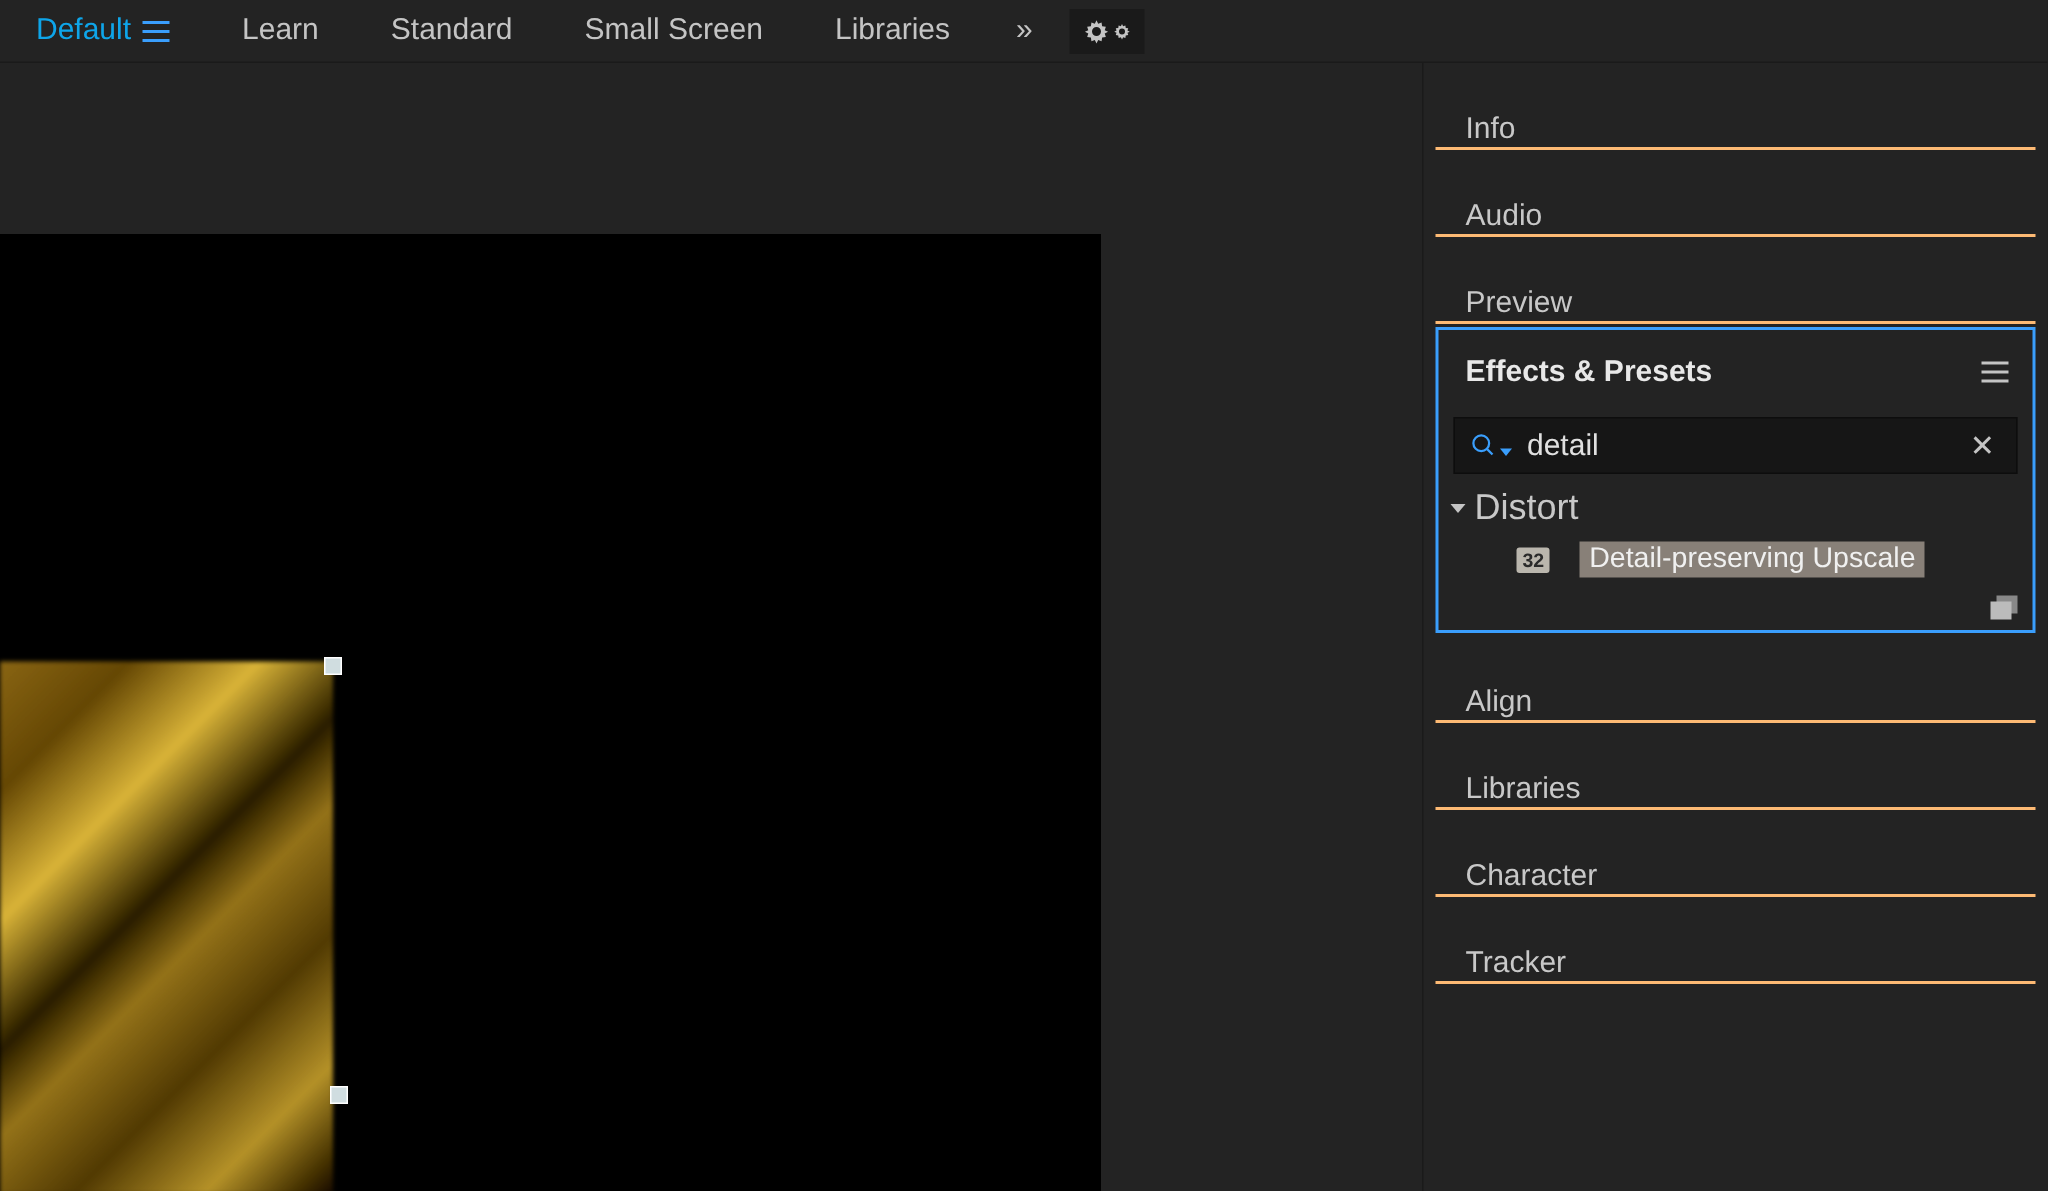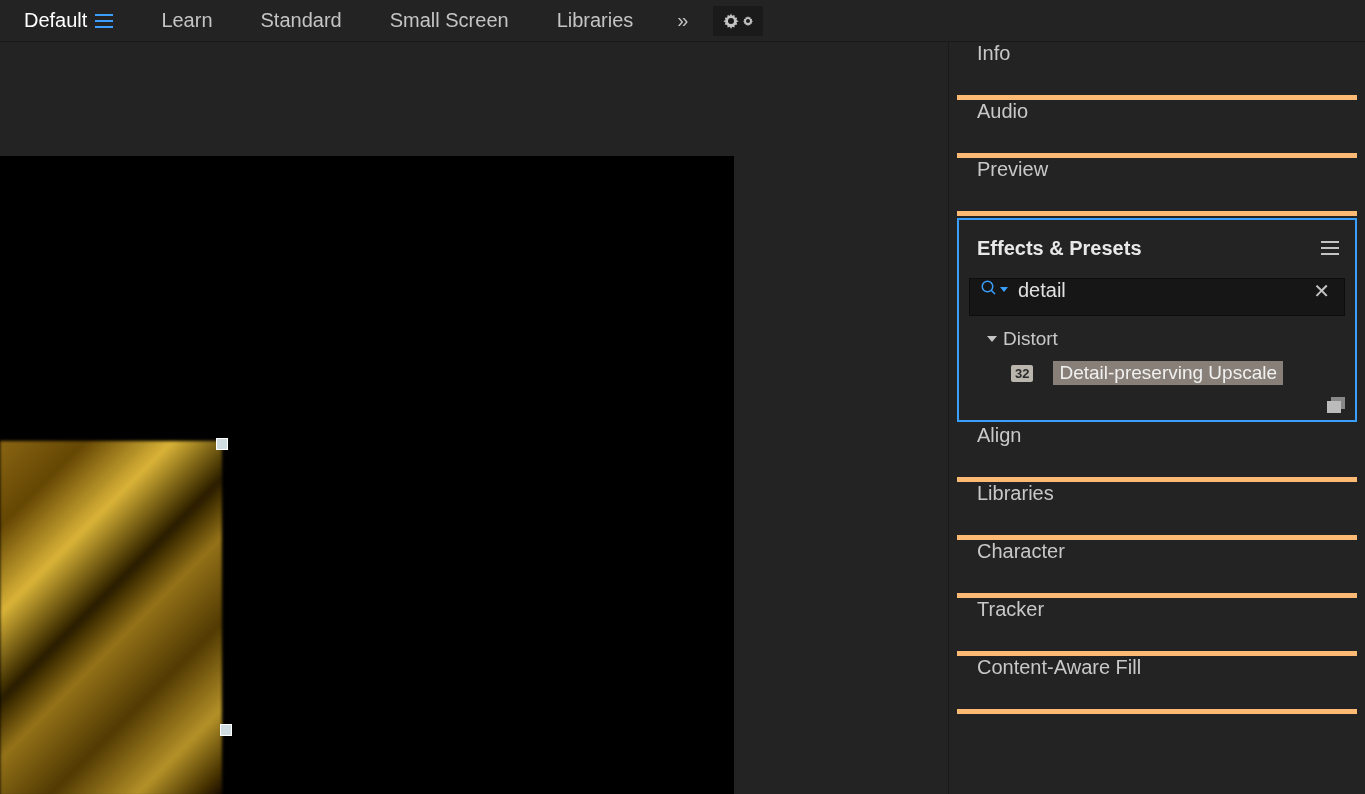--- a/index.html
+++ b/index.html
@@ -31,21 +31,21 @@
     .ws-tab {
       padding: 0 24px;
       height: 100%;
       display: flex;
       align-items: center;
       font-size: 20px;
       color: #c4c4c4;
       cursor: pointer;
     }
     .ws-tab.active {
-      color: #ffffff;
+      color: #0ea5e9;
     }
     .hamburger-icon {
       width: 18px;
       height: 14px;
       display: inline-flex;
       flex-direction: column;
       justify-content: space-between;
       margin-left: 8px;
     }
     .hamburger-icon span {
@@ -141,23 +141,23 @@
       border: 1px solid #fff;
     }
     .right-panel {
       width: 416px;
       background: #232323;
       display: flex;
       flex-direction: column;
     }
     .panel-row {
       height: 58px;
-      border-bottom: 5px solid #fdba74;
-      display: flex;
-      align-items: flex-start;
+      border-bottom: 2px solid #fdba74;
+      display: flex;
+      align-items: flex-end;
       padding: 0 20px;
       font-size: 20px;
       color: #c8c8c8;
       cursor: pointer;
       margin: 0 8px;
     }
     .effects-panel {
       border: 2px solid #3a9efc;
       margin: 2px 8px;
       display: flex;
@@ -184,21 +184,21 @@
     .panel-menu-icon span {
       height: 2px;
       background: #c4c4c4;
       width: 100%;
     }
     .effects-search {
       margin: 2px 10px 6px 10px;
       height: 38px;
       background: #161616;
       display: flex;
-      align-items: flex-start;
+      align-items: center;
       padding: 0 10px;
       border: 1px solid #0d0d0d;
     }
     .effects-search svg {
       width: 18px;
       height: 18px;
       fill: none;
       stroke: #3a9efc;
       stroke-width: 2;
     }
@@ -221,24 +221,23 @@
       font-size: 20px;
       color: #c4c4c4;
       cursor: pointer;
       padding:0 4px;
     }
     .category-row {
       height: 34px;
       display: flex;
       align-items: center;
       padding: 0 8px;
-      font-size: 19px;
+      font-size: 24px;
       color: #c8c8c8;
       cursor: pointer;
-      margin-left: 20px;
     }
     .disclosure {
       width: 0;
       height: 0;
       border-left: 5px solid transparent;
       border-right: 5px solid transparent;
       border-top: 6px solid #c4c4c4;
       margin-right: 6px;
     }
     .effect-row {
@@ -389,17 +388,14 @@
     </div>
     <div class="panel-row">
       <span>Libraries</span>
     </div>
     <div class="panel-row">
       <span>Character</span>
     </div>
     <div class="panel-row">
       <span>Tracker</span>
     </div>
-    <div class="panel-row">
-      <span>Content-Aware Fill</span>
-    </div>
   </div>
 </div>
 
 </body></html>

